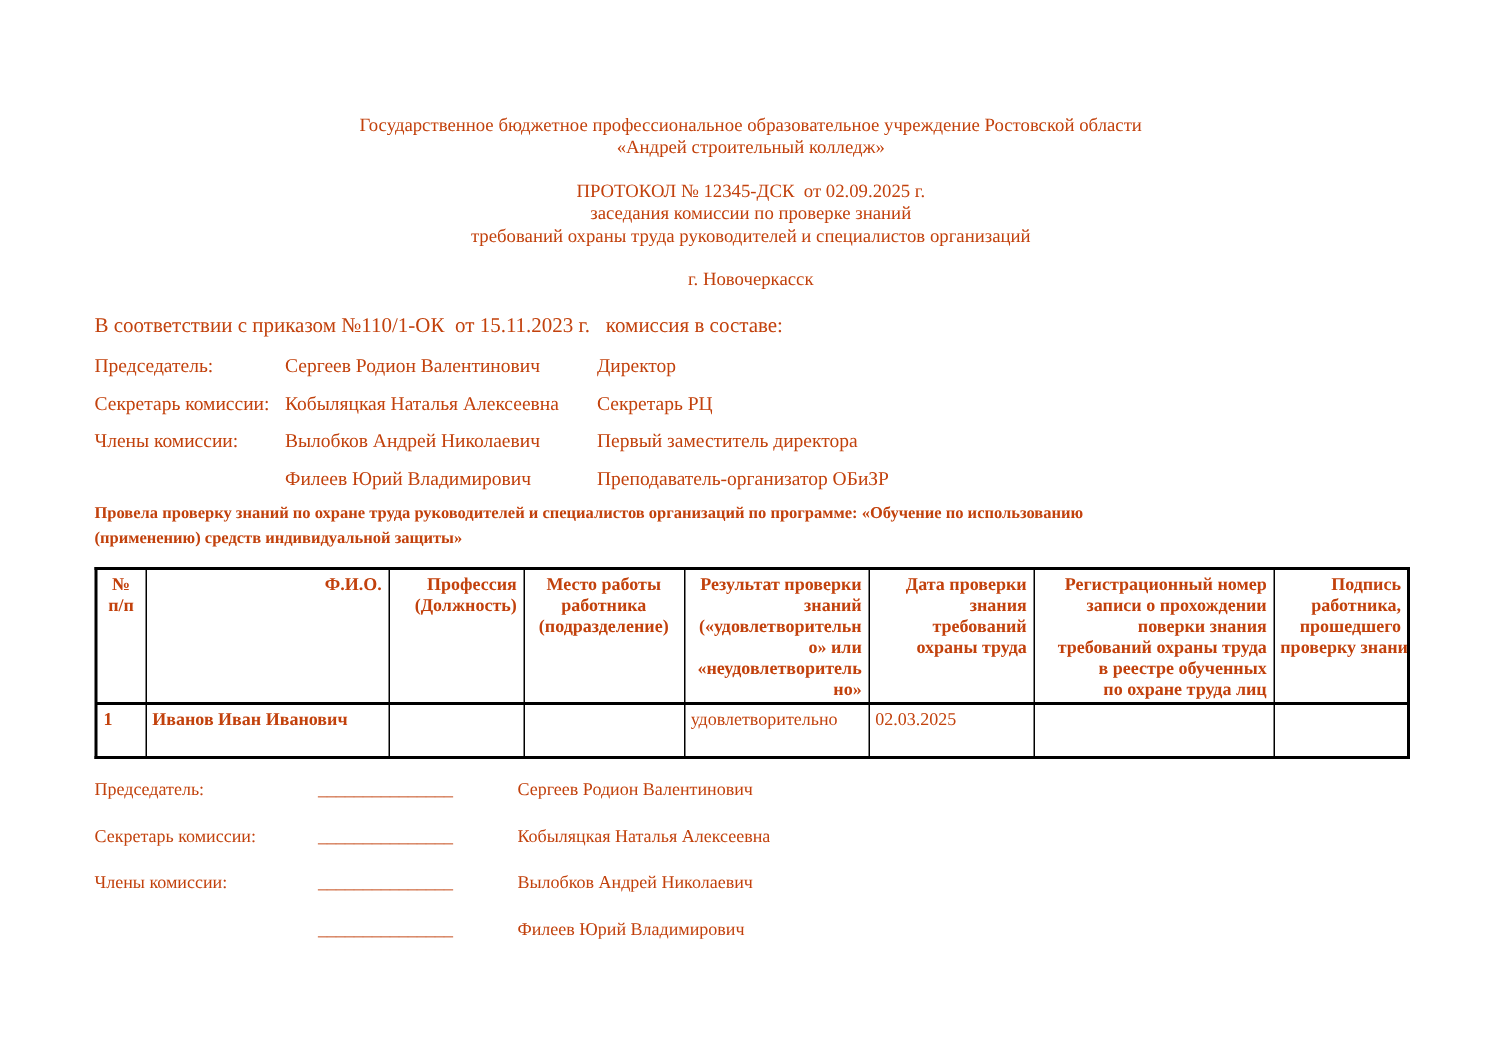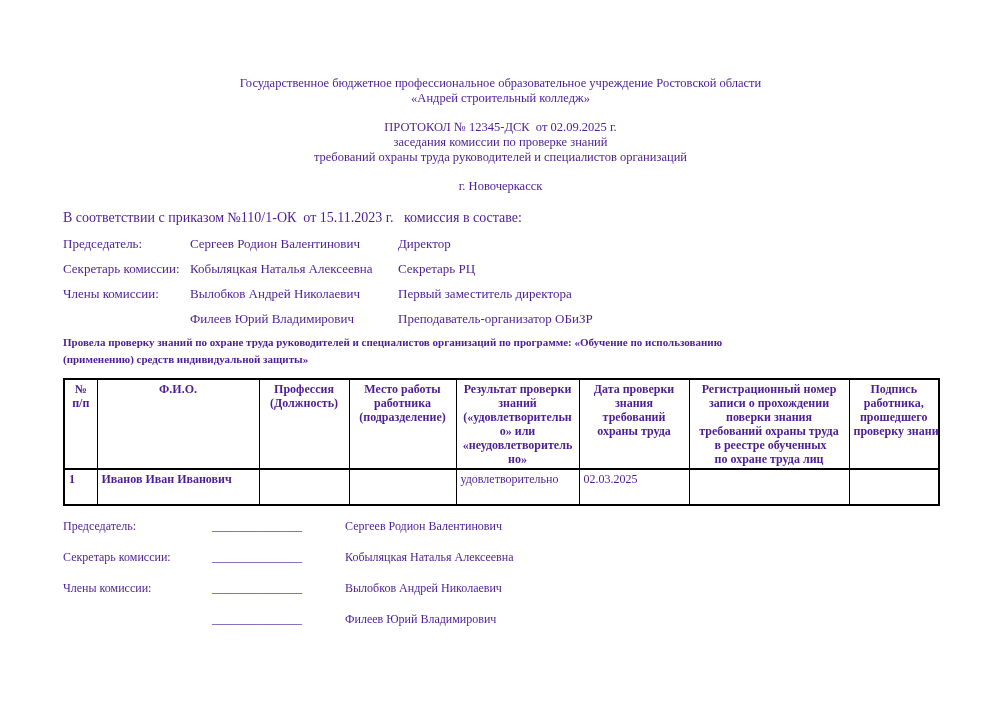--- a/index.html
+++ b/index.html
@@ -1,21 +1,21 @@
 <!DOCTYPE html>
 <html><head>
 <meta charset="utf-8">
 <style>
   html, body { margin: 0; padding: 0; background: #ffffff; }
   .page {
     position: relative;
     width: 1000px;
     height: 708px;
     background: #ffffff;
-    color: #4c1d95;
+    color: #c2410c;
     font-family: "Liberation Serif", "DejaVu Serif", serif;
     overflow: hidden;
   }
   .content {
     position: absolute;
     left: 63px;
     top: 0;
     width: 875px;
   }
   .pre { white-space: pre-wrap; }
@@ -66,21 +66,21 @@
     border: 1px solid #000;
     vertical-align: top;
     padding: 2px 4px;
     font-size: 12px;
     line-height: 14px;
     overflow: hidden;
   }
   .results-table thead tr { border-bottom: 2px solid #000; }
   .results-table th {
     font-weight: bold;
-    text-align: center;
+    text-align: right;
     white-space: pre;
   }
   .results-table th.center { text-align: center; }
   .results-table td { height: 30px; white-space: pre; }
 
   
   .signatures-grid {
     margin-top: 13px;
     display: grid;
     grid-template-columns: 149px 133px 1fr;

